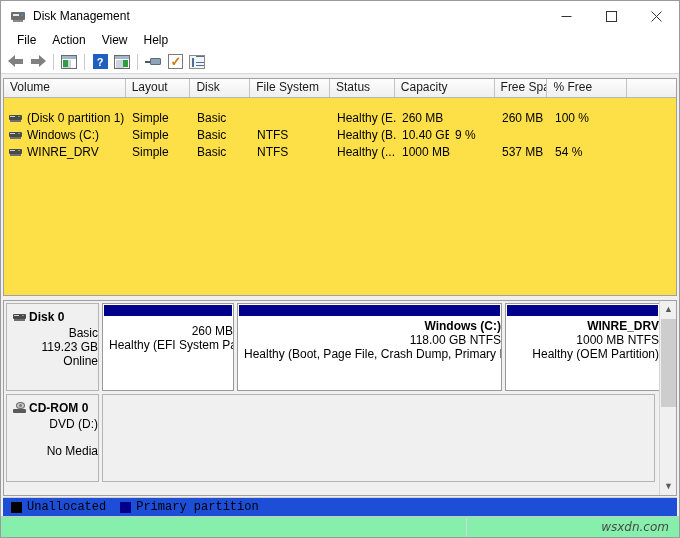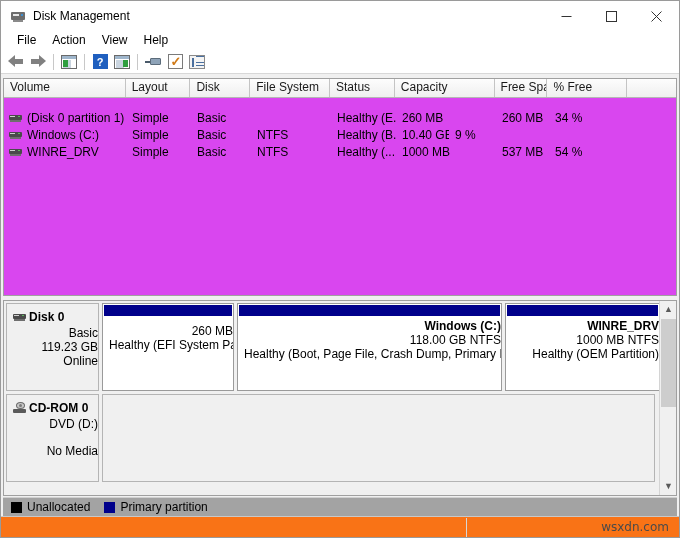--- a/index.html
+++ b/index.html
@@ -252,21 +252,21 @@
     left: 2px; top: 2px;
     width: 2px; height: 9px;
     background: #4a6f9e;
   }
 
   
   .vol-panel {
     position: absolute;
     left: 2px; top: 77px;
     width: 674px; height: 218px;
-    background: #d946ef;
+    background: #fde047;
     border: 1px solid #a0a0a0;
     box-sizing: border-box;
     overflow: hidden;
   }
   .vol-header {
     position: relative;
     height: 18px;
     background: #f0f0f0;
     border-bottom: 1px solid #b5b5b5;
     display: flex;
@@ -474,50 +474,52 @@
     width: 15px;
     height: 88px;
     background: #cdcdcd;
   }
 
   
   .legend {
     position: absolute;
     left: 2px; top: 496px;
     width: 674px; height: 19px;
-    background: #a3a3a3;
+    background: #1d4ed8;
     display: flex;
     align-items: center;
     padding-left: 8px;
     box-sizing: border-box;
     border-top: 1px solid #d0d0d0;
+    font-family: Liberation Mono, monospace;
   }
   .leg-item {
     display: flex;
     align-items: center;
     margin-right: 14px;
     font-size: 12px;
     white-space: nowrap;
   }
   .leg-sw {
     width: 11px; height: 11px;
     margin-right: 5px;
     flex: 0 0 auto;
   }
 
   
   .statusbar {
     position: absolute;
     left: 0; bottom: 0;
     width: 678px; height: 21px;
-    background: #f97316;
+    background: #86efac;
     border-top: 1px solid #c8c8c8;
     box-sizing: border-box;
     display: flex;
     align-items: center;
+    font-style: italic;
   }
   .sb-pane1 {
     width: 465px; height: 19px;
     border-right: 1px solid #d6d6d6;
   }
   .sb-pane2 {
     flex: 1; height: 19px;
     display: flex;
     align-items: center;
     justify-content: flex-end;
@@ -645,21 +647,21 @@
               <span class="d4"></span>
           </span>
           <span>(Disk 0 partition 1)</span>
         </div>
         <div class="vr-cell" style="width:65px">Simple</div>
         <div class="vr-cell" style="width:60px">Basic</div>
         <div class="vr-cell" style="width:80px"></div>
         <div class="vr-cell" style="width:65px">Healthy (E...</div>
         <div class="vr-cell" style="width:100px">260 MB</div>
         <div class="vr-cell" style="width:53px">260 MB</div>
-        <div class="vr-cell" style="width:80px">34 %</div>
+        <div class="vr-cell" style="width:80px">100 %</div>
       </div>
 
       <div class="vol-row">
         <div class="vr-cell with-icon" style="width:122px">
           <span class="drive-icn">
             <span class="d1"></span>
               <span class="d2"></span>
               <span class="d3"></span>
               <span class="d4"></span>
           </span>

